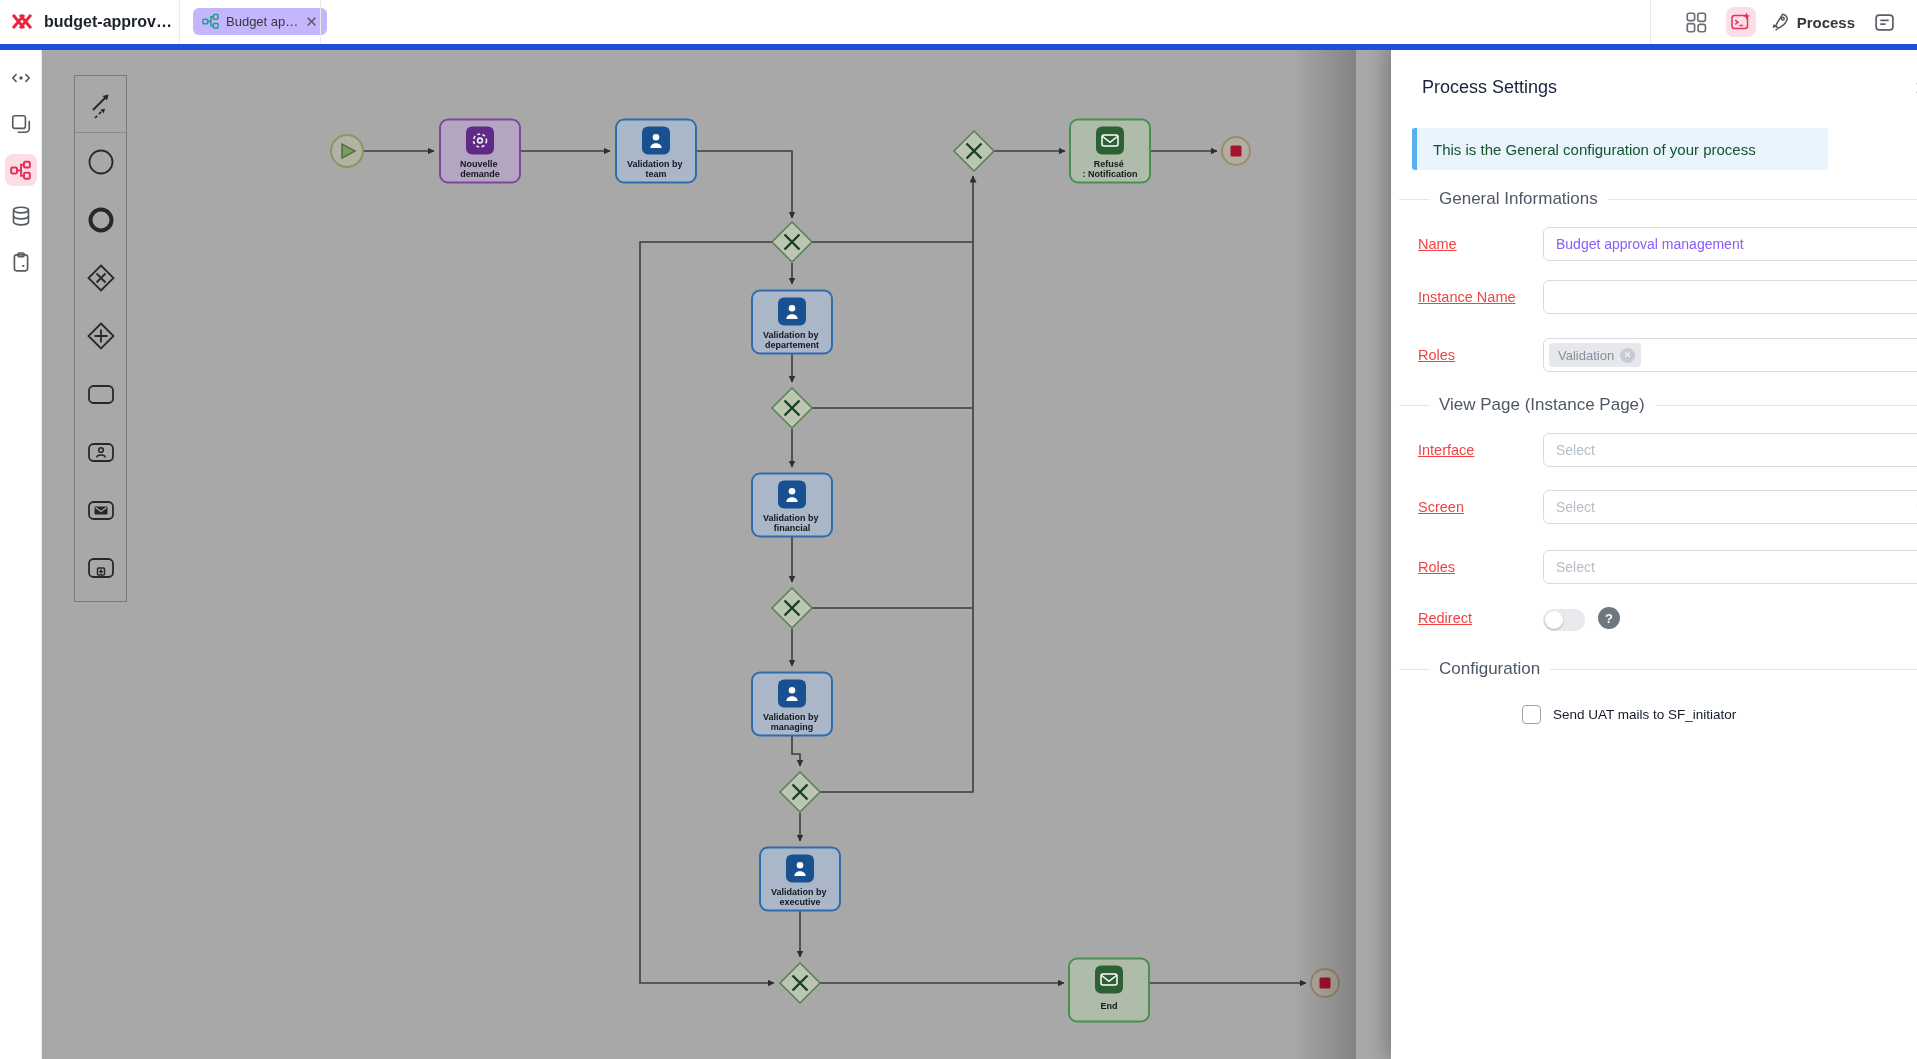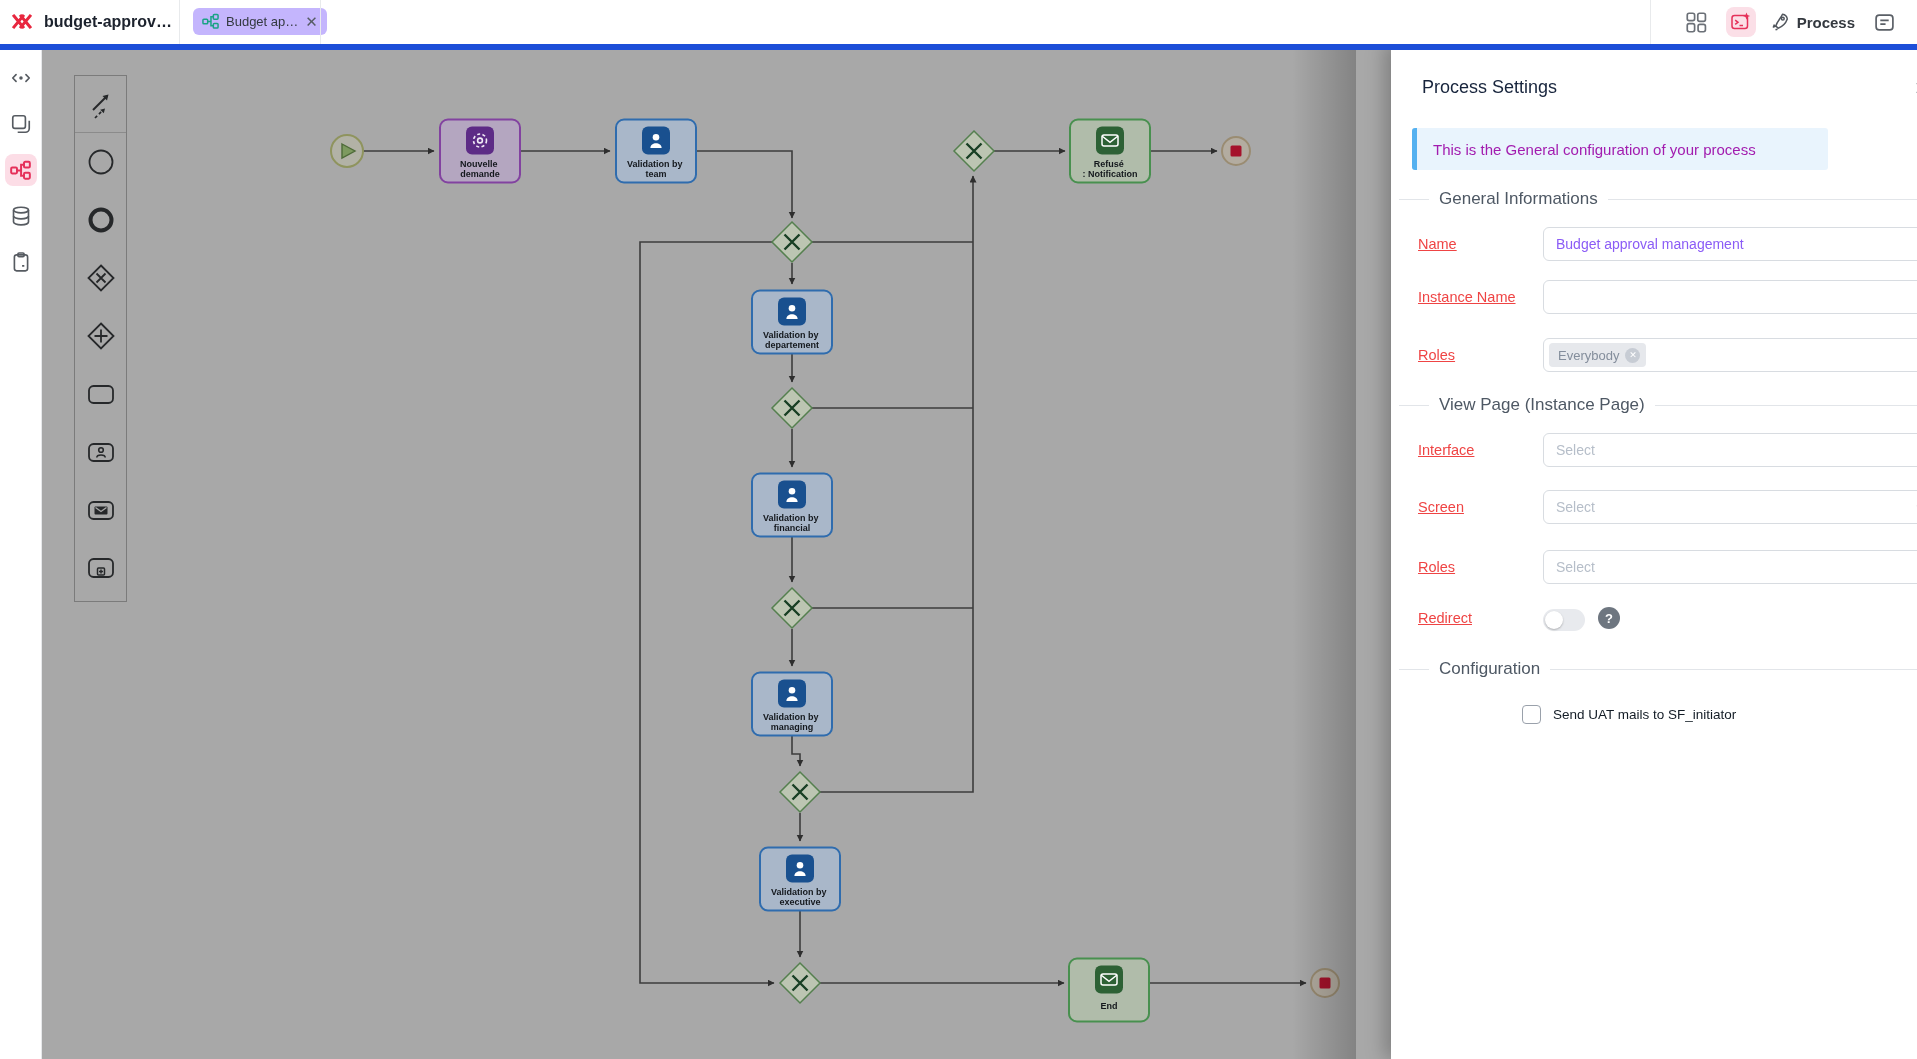--- a/index.html
+++ b/index.html
@@ -41,21 +41,21 @@
   .pdivider{width:51px;height:1px;background:#8b8b8b;margin-bottom:12px;flex:none;}
   
   .panel{position:absolute;left:1356px;top:44px;width:561px;height:1015px;background:#ffffff;
          box-shadow:-6px 0 18px rgba(0,0,0,0.25);z-index:20;margin-left:35px;}
   .panel-title{position:absolute;left:31px;top:33px;font-size:18px;font-weight:500;color:#17243c;}
   .panel-close{position:absolute;left:519px;top:32px;width:24px;height:24px;font-size:19px;color:#3f454d;
                display:flex;align-items:center;justify-content:center;cursor:pointer;}
   .banner{position:absolute;left:21px;top:84px;width:416px;height:42px;background:#e9f4fd;
           border-radius:3px;display:flex;align-items:center;}
   .banner-bar{width:5px;height:42px;background:#55b1f0;border-radius:3px 0 0 3px;flex:none;}
-  .banner-text{padding-left:16px;font-size:15px;color:#a21caf;}
+  .banner-text{padding-left:16px;font-size:15px;color:#14532d;}
   .divider{position:absolute;left:8px;right:12px;height:20px;display:flex;align-items:center;gap:10px;}
   .dline{height:1px;background:#e2e5e9;}
   .dline.short{width:30px;flex:none;}
   .dline.long{flex:1;}
   .dtext{font-size:17px;color:#4e5864;white-space:nowrap;}
   .frow{position:absolute;left:27px;right:12px;height:34px;}
   .frow label{position:absolute;left:0;top:0;line-height:34px;font-size:14.5px;color:#ef4444;text-decoration:underline;}
   .pinput,.pselect{position:absolute;left:125px;right:0;top:0;height:34px;box-sizing:border-box;
         border:1px solid #d8dce1;border-radius:6px;background:#fff;font-family:"Liberation Sans",sans-serif;
         font-size:14px;color:#8b5cf6;padding:0 12px;outline:none;}
@@ -471,21 +471,21 @@
 
     <div class="frow" style="top:236px">
       <label>Instance Name</label>
       <input class="pinput" value="" style="">
     </div>
 
     <div class="frow" style="top:294px">
       <label>Roles</label>
       <div class="chipbox">
         <span class="chip">
-          <span>Everybody</span>
+          <span>Validation</span>
           <span class="chip-x">✕</span>
         </span>
       </div>
     </div>
 
     <div class="divider" style="top:351px">
       <span class="dline short"></span>
       <span class="dtext">View Page (Instance Page)</span>
       <span class="dline long"></span>
     </div>

